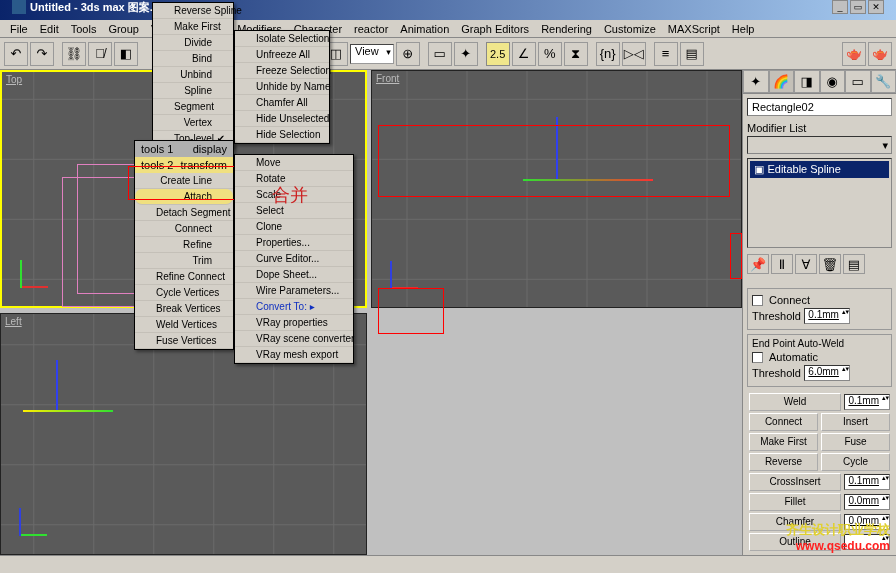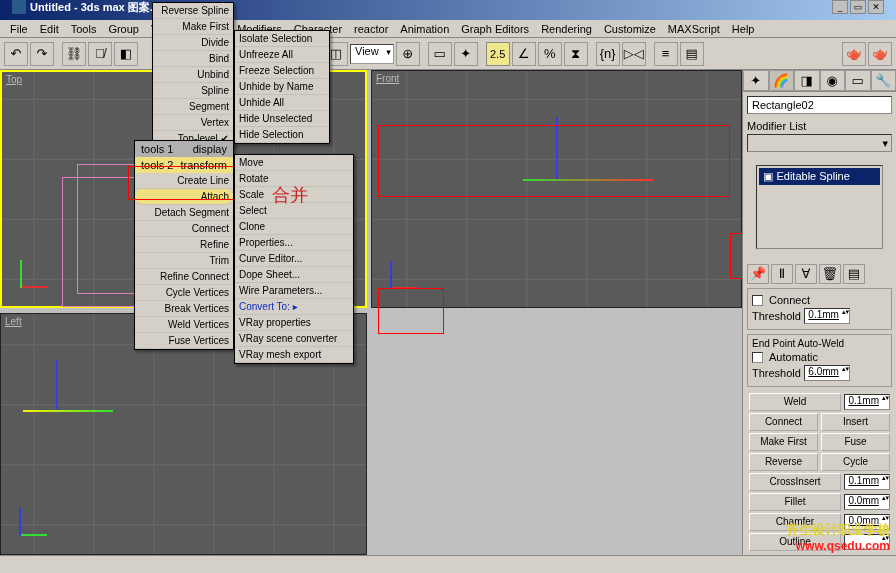--- a/index.html
+++ b/index.html
@@ -44,41 +44,41 @@
 
 
 .cmd-panel { position: absolute; top: 70px; right: 0; width: 154px; bottom: 18px; background: #d4d0c8; border-left: 1px solid #888; display: flex; flex-direction: column; }
 .cmd-tabs { height: 24px; display: flex; border-bottom: 1px solid #888; }
 .cmd-tab { flex: 1; border: 1px solid #999; background: #d4d0c8; display: flex; align-items: center; justify-content: center; font-size: 13px; }
 .cmd-tab.active { background: #c4c0b8; }
 .obj-name { margin: 4px; height: 18px; border: 1px inset #888; background: #fff; padding: 2px 4px; }
 .mod-label { margin: 2px 4px; }
 .mod-combo { margin: 0 4px; height: 18px; border: 1px inset #888; background: #d4d0c8; padding: 2px 4px; position: relative; }
 .mod-combo::after { content: "▾"; position: absolute; right: 3px; }
-.mod-stack { margin: 13px; height: 90px; background: #d4d0c8; border: 1px inset #888; }
+.mod-stack { margin: 4px; height: 90px; background: #d4d0c8; border: 1px inset #888; }
 .mod-item { background: #0a246a; color: #fff; padding: 2px 4px; margin: 2px; }
 .mod-icons { margin: 2px 4px; height: 22px; display: flex; gap: 2px; }
 .mod-icons .tool-btn { width: 22px; height: 20px; }
 
 
 .rollout { margin: 2px 4px; border: 1px solid #999; background: #d4d0c8; padding: 3px 4px; }
 .rollout .rlabel { font-size: 10px; margin-bottom: 2px; }
 .row { display: flex; gap: 3px; align-items: center; margin: 2px 0; }
 .row .pbtn { flex: 1; height: 18px; border: 1px outset #fff; background: #d4d0c8; text-align: center; line-height: 16px; font-size: 10px; }
 .spin { width: 46px; height: 16px; border: 1px inset #888; background: #fff; text-align: right; padding-right: 10px; font-size: 10px; position: relative; text-decoration: underline; }
 .spin::after { content: "▴▾"; position: absolute; right: 0; top: -1px; font-size: 7px; line-height: 8px; width: 8px; }
 .chk { width: 11px; height: 11px; border: 1px inset #888; background: #fff; margin-right: 3px; }
 
 
 .status { position: absolute; bottom: 0; left: 0; right: 0; height: 18px; background: #d4d0c8; border-top: 1px solid #888; }
 
 
 .ctx { position: absolute; background: #d4d0c8; border: 1px solid #000; box-shadow: 2px 2px 3px rgba(0,0,0,.4); }
 .ctx .hdr { background: #b0b0b0; color: #000; padding: 2px 6px; text-align: right; font-size: 10px; }
-.ctx .item { padding: 2px 4px; text-align: right; font-size: 10px; white-space: nowrap; border-bottom: 1px solid #c4c0b8; }
+.ctx .item { padding: 2px 21px; text-align: right; font-size: 10px; white-space: nowrap; border-bottom: 1px solid #c4c0b8; }
 .ctx .item.left { text-align: left; }
 .ctx .item.hi { background: #f0e080; border-radius: 7px; }
 .ctx .item.arrow::after { content: " ▸"; }
 .ctx .item.check::after { content: " ✔"; }
 
 .red-anno { position: absolute; border: 1px solid #ff0000; pointer-events: none; }
 .red-text { color: #cc2020; font-family: "SimSun", serif; font-size: 18px; }
 
 .watermark { position: absolute; right: 6px; bottom: 20px; text-align: right; }
 .watermark .l1 { color: #e0d030; font-weight: bold; font-size: 13px; font-family: "SimHei", sans-serif; }
@@ -193,21 +193,21 @@
     <div class="item">Spline</div>
     <div class="item">Segment</div>
     <div class="item">Vertex</div>
     <div class="item check">Top-level</div>
   </div>
   <div class="ctx" style="left:234px; top:-40px; width:96px;">
     <div class="item left">Isolate Selection</div>
     <div class="item left">Unfreeze All</div>
     <div class="item left">Freeze Selection</div>
     <div class="item left">Unhide by Name</div>
-    <div class="item left">Unhide All</div>
+    <div class="item left">Chamfer All</div>
     <div class="item left">Hide Unselected</div>
     <div class="item left">Hide Selection</div>
   </div>
 
   <div class="ctx" style="left:134px; top:70px; width:100px;">
     <div class="hdr"><span style="float:left">tools 1</span><span>display</span></div>
     <div class="hdr" style="background:#f0e080"><span style="float:left">tools 2</span><span>transform</span></div>
     <div class="item">Create Line</div>
     <div class="item hi">Attach</div>
     <div class="item">Detach Segment</div>

